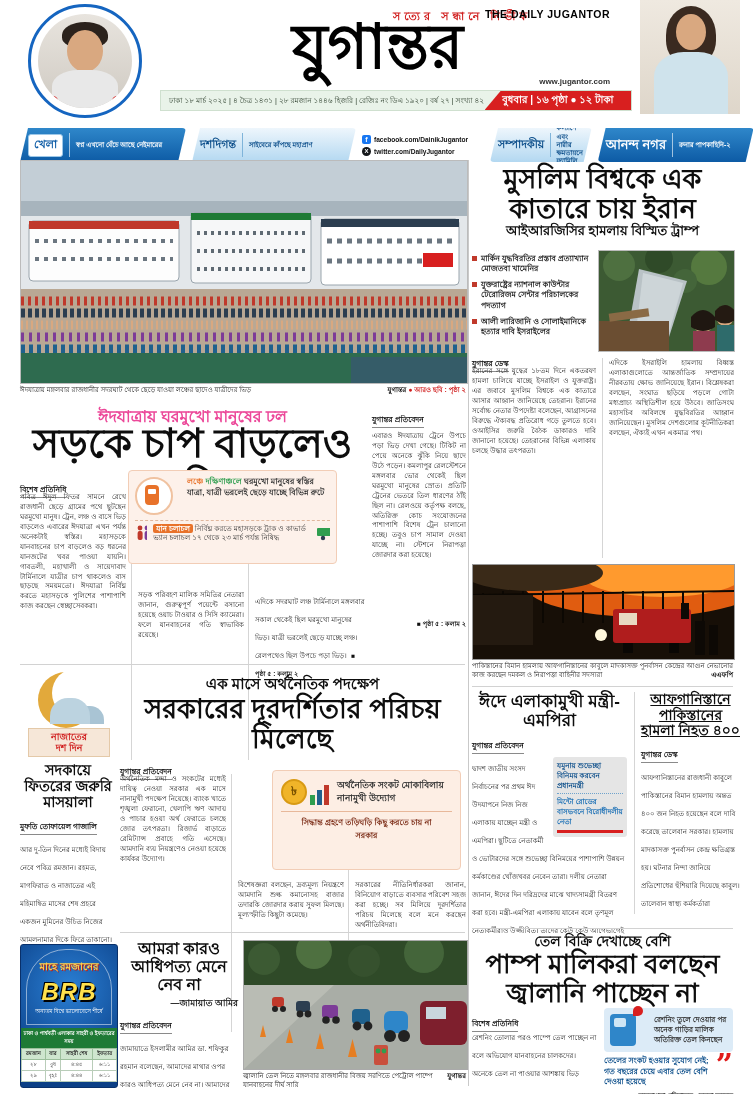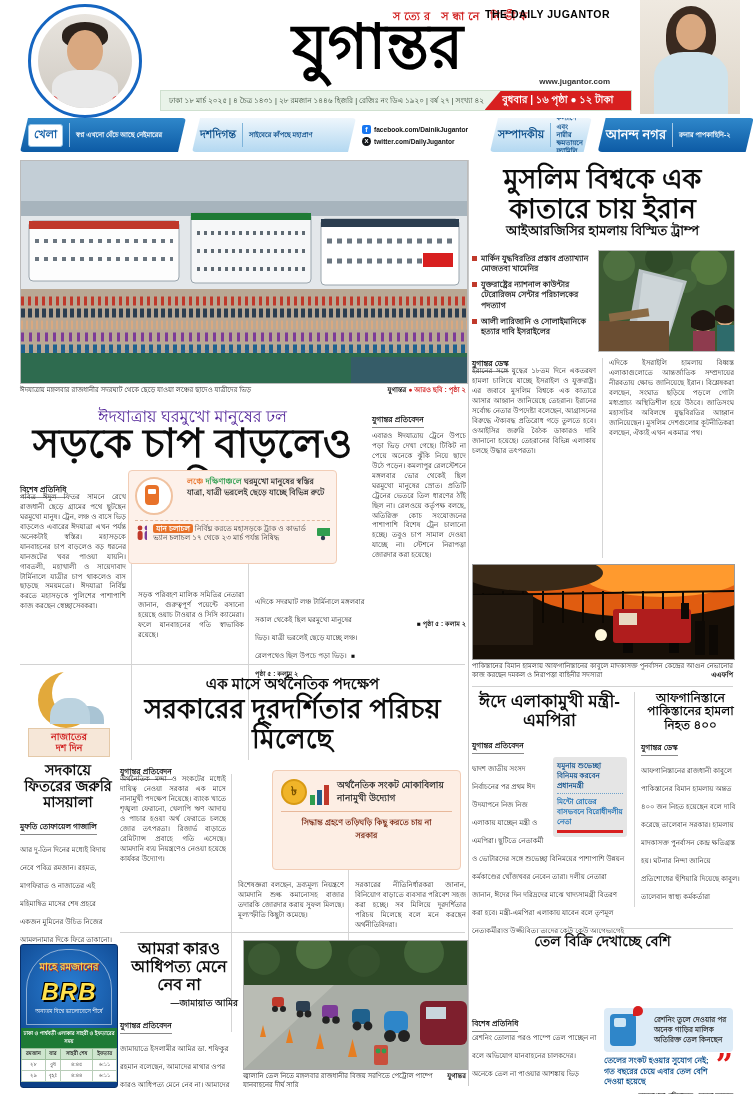--- a/index.html
+++ b/index.html
@@ -6,21 +6,21 @@
   #page{position:relative;width:753px;height:1094px;background:#fff;overflow:hidden;
         font-family:"Liberation Sans",sans-serif;color:#1a1a1a;}
   .abs{position:absolute;}
   .c{text-align:center;}
   .j{text-align:justify;}
   .body-t{font-size:7px;line-height:1.42;color:#222;overflow:hidden;}
   .byline{font-weight:bold;font-size:7.5px;border-bottom:1px solid #8a8a8a;display:inline-block;padding-bottom:1px;color:#111;}
   .jump{font-weight:bold;font-size:6.5px;color:#111;}
   .cap{font-size:6.8px;color:#222;line-height:1.3;}
   .cap b{color:#000;}
-  .kicker-red{color:#4c1d95;font-weight:normal;}
+  .kicker-red{color:#ec4899;font-weight:bold;}
   .hl{color:#0d0d0d;font-weight:bold;line-height:1.12;}
   .rule-v{width:1px;background:#c9c9c9;}
   .rule-h{height:1px;background:#d2d2d2;}
   .colrule{border-left:1px solid #d5d5d5;}
   
   .tagline{color:#d01d1d;font-weight:bold;font-size:11px;letter-spacing:4px;}
   .logo{font-weight:900;font-size:62px;line-height:1;color:#000;}
   .engtitle{font-weight:bold;font-size:10.5px;color:#000;letter-spacing:.5px;}
   .website{font-size:8px;color:#333;font-weight:bold;}
   .datestrip{background:#e9f3e9;border:1px solid #cfe0cf;display:flex;align-items:center;font-size:7.3px;color:#2c3e2c;}
@@ -125,21 +125,21 @@
     <div class="hair" style="left:26px;top:6px;width:50px;height:58px;background:#3a2a20;"></div>
     <div class="face" style="left:36px;top:14px;width:30px;height:36px;"></div>
     <div class="shirt" style="left:14px;top:52px;width:74px;height:62px;background:#cfe3ec;"></div>
   </div>
 
   <div class="abs datestrip" style="left:160px;top:90px;width:470px;height:19px;">
     <div class="dtext">ঢাকা ১৮ মার্চ ২০২৫ | ৪ চৈত্র ১৪৩১ | ২৮ রমজান ১৪৪৬ হিজরি | রেজিঃ নং ডিএ ১৯২০ | বর্ষ ২৭ | সংখ্যা ৪২</div>
     <div class="issuebox">বুধবার | ১৬ পৃষ্ঠা ● ১২ টাকা</div>
   </div>
 
-  <div class="abs nav" style="left:20px;top:118px;width:713px;height:34px;">
+  <div class="abs nav" style="left:20px;top:128px;width:713px;height:34px;">
     <div class="pill pill-dark" style="flex:0 0 150px;">
       <span class="badgebox">খেলা</span>
       <span class="sep"></span>
       <span class="teaser">স্বপ্ন এখনো বেঁচে আছে নেইমারের</span>
     </div>
     <div class="pill pill-light" style="flex:0 0 148px;">
       <span class="sec">দশদিগন্ত</span>
       <span class="sep"></span>
       <span class="teaser">সাইবেরে কাঁপছে মহাপ্রাণ</span>
     </div>
@@ -348,30 +348,31 @@
         <div>যমুনায় শুভেচ্ছা বিনিময় করবেন প্রধানমন্ত্রী</div>
         <div class="dots"></div>
         <div style="color:#1a6fb5;">মিন্টো রোডের বাসভবনে বিরোধীদলীয় নেতা</div>
         <div class="redbar" style="margin-top:4px;"></div>
       </div>
       <span class="body-t j">দ্বাদশ জাতীয় সংসদ নির্বাচনের পর প্রথম ঈদ উদযাপনে নিজ নিজ এলাকায় যাচ্ছেন মন্ত্রী ও এমপিরা। ছুটিতে নেতাকর্মী ও ভোটারদের সঙ্গে শুভেচ্ছা বিনিময়ের পাশাপাশি উন্নয়ন কর্মকাণ্ডের খোঁজখবর নেবেন তারা। দলীয় নেতারা জানান, ঈদের দিন দরিদ্রদের মাঝে খাদ্যসামগ্রী বিতরণ করা হবে। মন্ত্রী-এমপিরা এলাকায় যাবেন বলে তৃণমূল নেতাকর্মীরাও উজ্জীবিত। তাদের কেউ কেউ আগেভাগেই নিজ নির্বাচনি এলাকায় অবস্থান করছেন বলে খোঁজ নিয়ে জানা গেছে।</span>
       
     </div>
   </div>
   <div class="abs colrule" style="left:634px;top:692px;width:99px;padding-left:6px;">
-    <div class="hl c" style="font-size:12px;">আফগানিস্তানে পাকিস্তানের হামলা নিহত ৪০০</div>
+    <div class="hl c" style="font-size:14px;text-decoration:underline;">আফগানিস্তানে পাকিস্তানের হামলা নিহত ৪০০</div>
     <div style="margin:4px 0 3px;"><span class="byline">যুগান্তর ডেস্ক</span></div>
     <div style="overflow:hidden;height:148px;">
       <span class="body-t j">আফগানিস্তানের রাজধানী কাবুলে পাকিস্তানের বিমান হামলায় অন্তত ৪০০ জন নিহত হয়েছেন বলে দাবি করেছে তালেবান সরকার। হামলায় মাদকাসক্ত পুনর্বাসন কেন্দ্র ক্ষতিগ্রস্ত হয়। ঘটনার নিন্দা জানিয়ে প্রতিশোধের হুঁশিয়ারি দিয়েছে কাবুল। তালেবান স্বাস্থ্য কর্মকর্তারা জানিয়েছেন, হামলার পর ধ্বংসস্তূপ থেকে আসা প্রায় ৩,০০০ রোগী ছিলেন।</span>
       
     </div>
   </div>
 
   <div class="abs rule-h" style="left:472px;top:928px;width:261px;"></div>
   <div class="abs hl c" style="left:472px;top:934px;width:261px;font-size:14px;">তেল বিক্রি দেখাচ্ছে বেশি</div>
+  <div class="abs hl c" style="left:472px;top:950px;width:261px;font-size:26px;">পাম্প মালিকরা বলছেন জ্বালানি পাচ্ছেন না</div>
   <div class="abs" style="left:472px;top:1012px;"><span class="byline">বিশেষ প্রতিনিধি</span></div>
   <div class="abs" style="left:472px;top:1026px;width:126px;height:62px;overflow:hidden;">
     <span class="body-t j">রেশনিং তোলার পরও পাম্পে তেল পাচ্ছেন না বলে অভিযোগ যানবাহনের চালকদের। অনেকে তেল না পাওয়ার আশঙ্কায় ভিড় করছেন পাম্পে। গত বছরের তুলনায় এ বছরের মার্চে ডিজেল ও অকটেন বেশি সরবরাহ করা হয়েছে বলে জানিয়েছে বিপিসি। পেট্রোল তার তুলনায় একবারে কম বিক্রি করা হয়েছে বলে জানা গেছে।</span>
     
   </div>
   <div class="abs" style="left:604px;top:1008px;width:129px;">
     <div class="bluebox" style="display:flex;gap:18px;padding:6px;align-items:center;">
       <span class="pumpic"></span>
       <span style="font-size:7.3px;font-weight:bold;color:#333;line-height:1.35;">রেশনিং তুলে দেওয়ার পর অনেক গাড়ির মালিক অতিরিক্ত তেল কিনছেন</span>
     </div>

